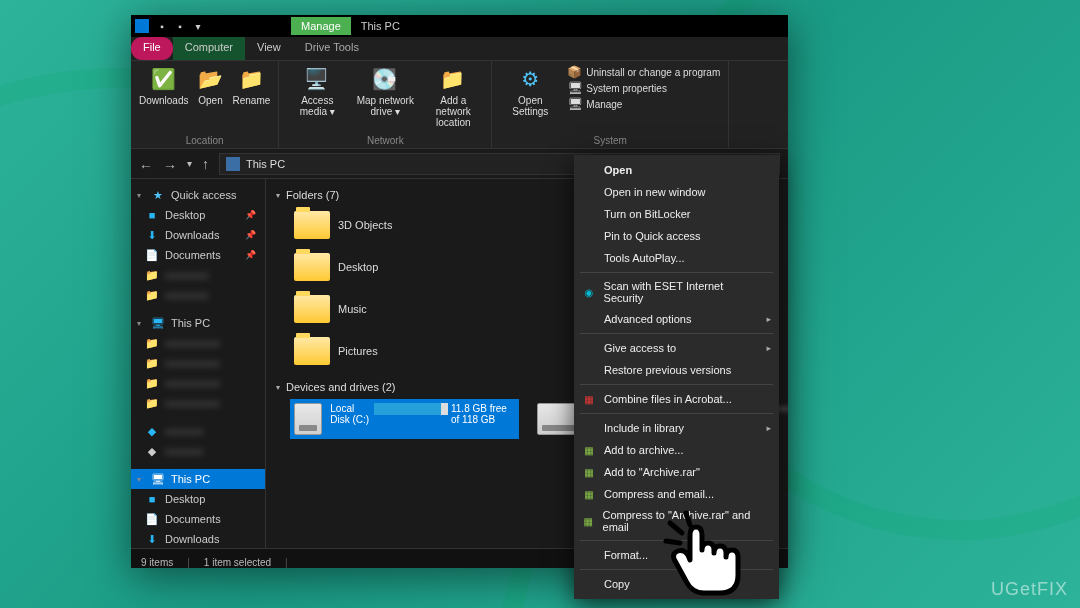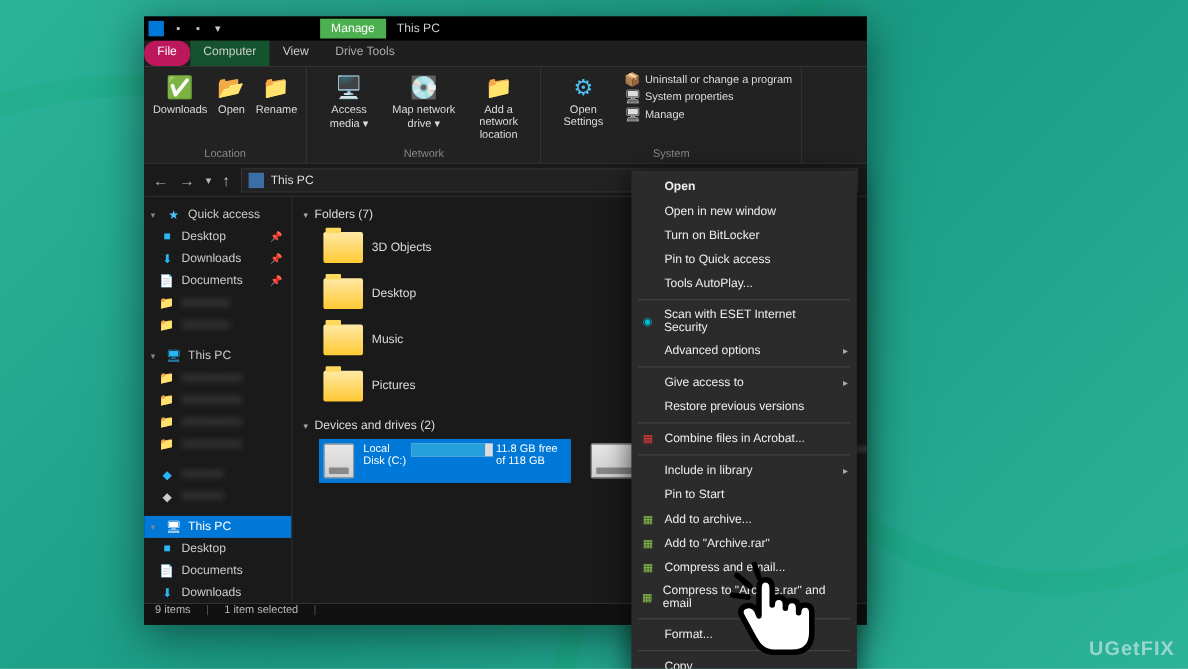--- a/index.html
+++ b/index.html
@@ -70,37 +70,37 @@
   .drive .dicon { width:44px; height:32px; background:linear-gradient(#e8e8e8,#cfcfcf); border:1px solid #999; border-radius:2px; position:relative; }
   .drive .dicon::after { content:""; position:absolute; bottom:3px; left:4px; right:4px; height:6px; background:#888; border-radius:1px; }
   .drive.selected { background:#0078d7; }
   .drive .dinfo { display:flex; flex-direction:row; gap:3px; color:#fff; font-size:10px; }
   .drive .bar { width:120px; height:12px; background:#ddd; position:relative; }
   .drive .bar .fill { position:absolute; left:0; top:0; bottom:0; background:#26a0da; }
   .drive2 .dinfo .redbar { width:120px; height:10px; background:#c62828; filter:blur(1px); }
   .drive2 .dinfo .redt { color:#888; filter:blur(2px); font-size:10px; }
 
   
-  .statusbar { position:absolute; bottom:0; left:0; right:0; height:20px; background:#111; color:#bbb; font-size:10px; display:flex; align-items:flex-start; padding:0 10px; gap:14px; border-top:1px solid #333; }
+  .statusbar { position:absolute; bottom:0; left:0; right:0; height:20px; background:#111; color:#bbb; font-size:10px; display:flex; align-items:flex-end; padding:0 10px; gap:14px; border-top:1px solid #333; }
   .statusbar .ssep2 { color:#555; }
   .statusbar .viewtoggles { margin-left:auto; display:flex; gap:4px; }
   .statusbar .vt { width:16px; height:14px; border:1px solid #444; }
 
   
   .ctxmenu { position:absolute; left:574px; top:155px; width:205px; background:#2b2b2b; color:#eee; font-size:11px; box-shadow:0 6px 24px rgba(0,0,0,0.7); padding:4px 0; }
   .ctxmenu .citem { display:flex; align-items:center; gap:8px; padding:4px 18px 4px 8px; cursor:pointer; position:relative; }
   .ctxmenu .citem .cicon { width:14px; height:14px; display:flex; align-items:center; justify-content:center; font-size:10px; }
   .ctxmenu .citem .bold { font-weight:600; }
   .ctxmenu .citem .sub { position:absolute; right:8px; font-size:9px; color:#aaa; }
   .ctxmenu .csep { height:1px; background:#444; margin:3px 6px; }
 
   
   .handcursor { position:absolute; left:660px; top:505px; width:100px; height:100px; pointer-events:none; }
 
-  .watermark { position:absolute; right:12px; bottom:8px; color:rgba(255,255,255,0.5); font-size:18px; font-weight:700; letter-spacing:1px; }
+  .watermark { position:absolute; right:12px; bottom:8px; color:rgba(255,255,255,0.5); font-size:18px; font-weight:400; letter-spacing:1px; }
 </style>
 </head>
 <body>
 
 <div class="bgcircles"></div>
 
 <div class="window">
 
   <div class="titlebar">
     <span class="ticon"></span>
@@ -383,24 +383,20 @@
       <span class="cicon" style="color:#e53935">▦</span>
       <span>Combine files in Acrobat...</span>
     </div>
   <div class="csep"></div>
   <div class="citem">
       <span class="cicon"></span>
       <span>Include in library</span>
       <span class="sub">▸</span>
     </div>
   <div class="citem">
-      <span class="cicon"></span>
-      <span>Pin to Start</span>
-    </div>
-  <div class="citem">
       <span class="cicon" style="color:#8bc34a">▦</span>
       <span>Add to archive...</span>
     </div>
   <div class="citem">
       <span class="cicon" style="color:#8bc34a">▦</span>
       <span>Add to "Archive.rar"</span>
     </div>
   <div class="citem">
       <span class="cicon" style="color:#8bc34a">▦</span>
       <span>Compress and email...</span>

